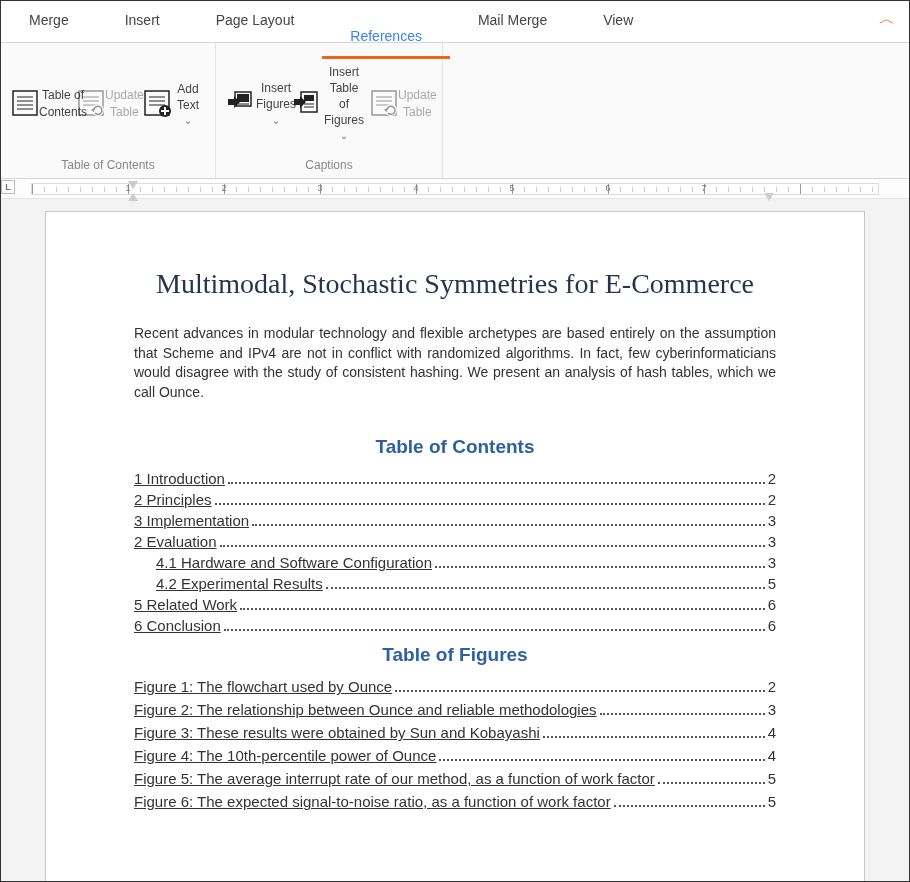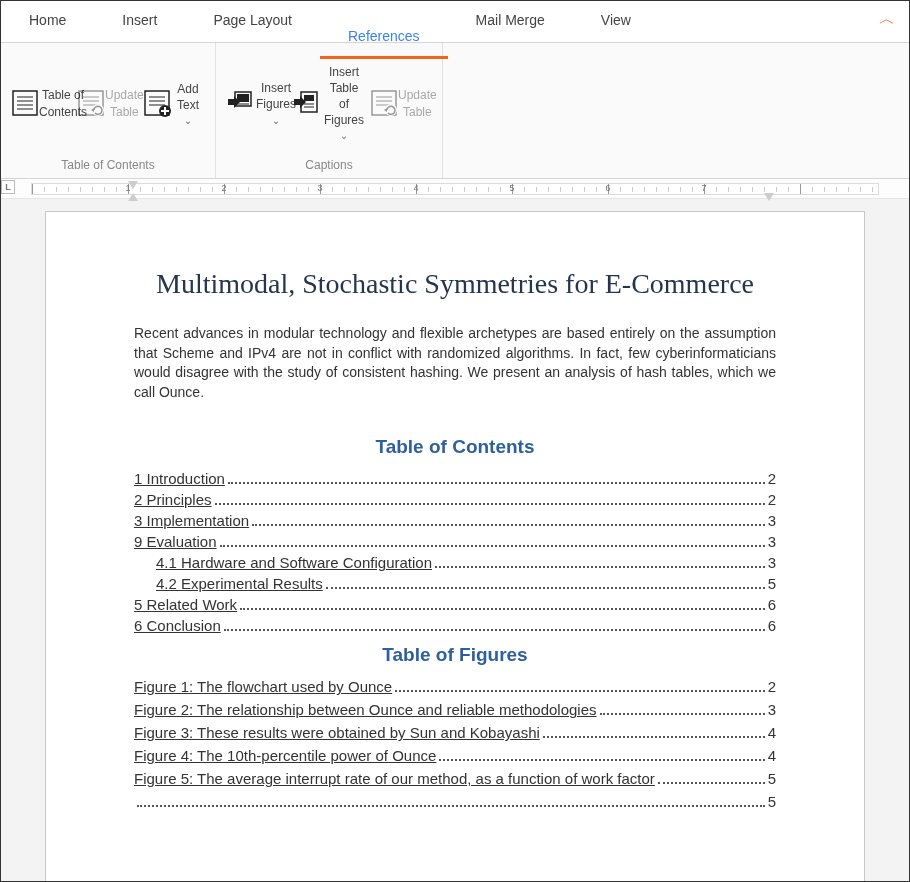--- a/index.html
+++ b/index.html
@@ -49,21 +49,21 @@
     .toc-label { flex: 0 0 auto; text-decoration: underline; }
     .toc-dots { flex: 1; border-bottom: 2px dotted #555; margin: 0 3px 3px 3px; }
     .toc-page { flex: 0 0 auto; }
 
     .lof-line { margin: 6px 0; }
   </style>
 </head>
 <body>
 
 <div class="ribbon-tabs">
-  <div class="ribbon-tab">Home</div>
+  <div class="ribbon-tab">Merge</div>
   <div class="ribbon-tab">Insert</div>
   <div class="ribbon-tab">Page Layout</div>
   <div class="ribbon-tab active">References</div>
   <div class="ribbon-tab">Mail Merge</div>
   <div class="ribbon-tab">View</div>
   <div class="ribbon-collapse">
     <span>︿</span>
   </div>
 </div>
 
@@ -279,21 +279,21 @@
           <span class="toc-label">2 Principles</span>
           <span class="toc-dots"></span>
           <span class="toc-page">2</span>
         </div>
         <div class="toc-line">
           <span class="toc-label">3 Implementation</span>
           <span class="toc-dots"></span>
           <span class="toc-page">3</span>
         </div>
         <div class="toc-line">
-          <span class="toc-label">9 Evaluation</span>
+          <span class="toc-label">2 Evaluation</span>
           <span class="toc-dots"></span>
           <span class="toc-page">3</span>
         </div>
         <div class="toc-line sub">
           <span class="toc-label">4.1 Hardware and Software Configuration</span>
           <span class="toc-dots"></span>
           <span class="toc-page">3</span>
         </div>
         <div class="toc-line sub">
           <span class="toc-label">4.2 Experimental Results</span>
@@ -333,18 +333,19 @@
           <span class="toc-label">Figure 4:  The 10th-percentile power of Ounce</span>
           <span class="toc-dots"></span>
           <span class="toc-page">4</span>
         </div>
         <div class="lof-line">
           <span class="toc-label">Figure 5:  The average interrupt rate of our method, as a function of work factor</span>
           <span class="toc-dots"></span>
           <span class="toc-page">5</span>
         </div>
         <div class="lof-line">
+          <span class="toc-label">Figure 6:  The expected signal-to-noise ratio, as a function of work factor</span>
           <span class="toc-dots"></span>
           <span class="toc-page">5</span>
         </div>
       </div>
   </div>
 </div>
 
 </body></html>

